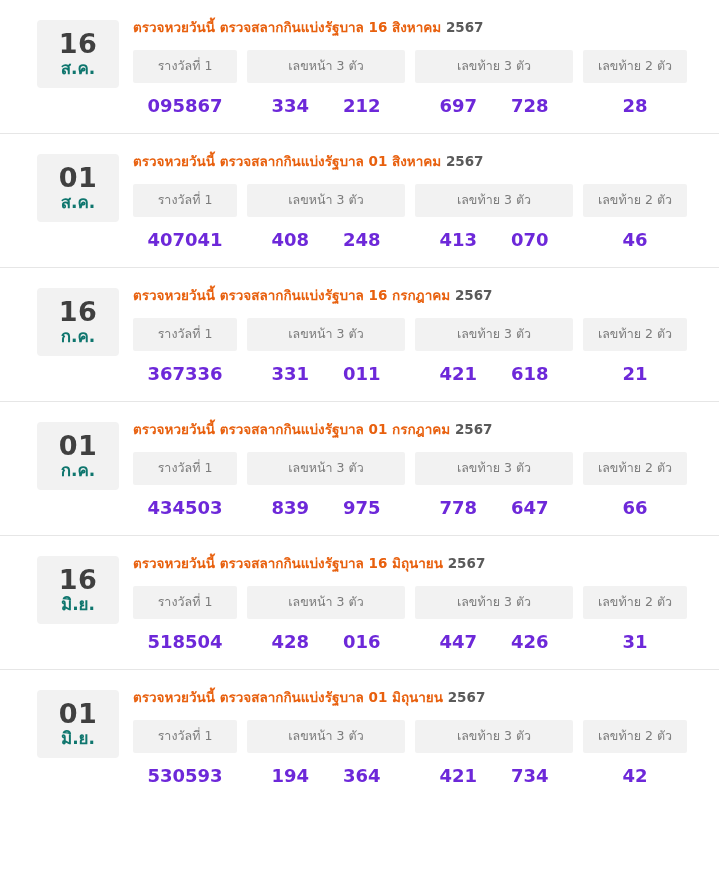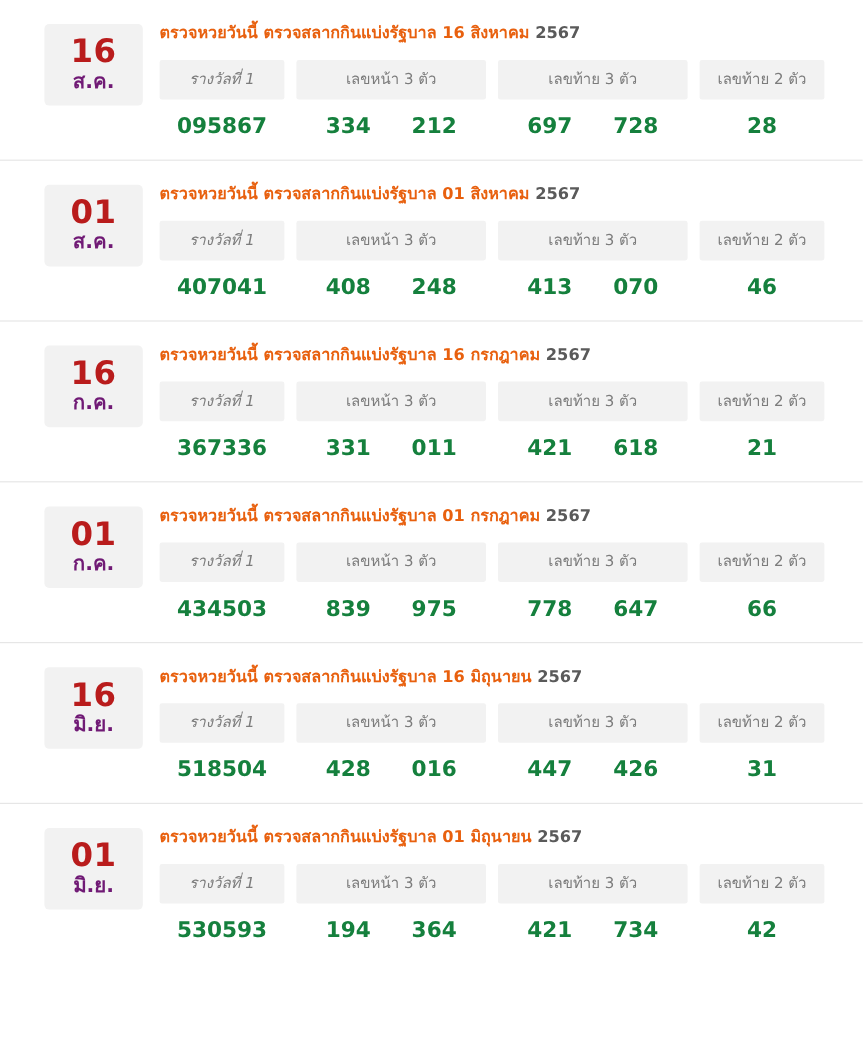--- a/index.html
+++ b/index.html
@@ -34,28 +34,28 @@
     margin: 10px 14px 0 37px;
     background: #f2f2f2;
     border-radius: 4px;
     text-align: center;
     padding: 10px 0 10px 0;
     line-height: 1.05;
   }
   .date-day {
     font-size: 27px;
     font-weight: bold;
-    color: #b91c1c;
+    color: #404040;
     letter-spacing: 0.5px;
     display: block;
   }
   .date-month {
     font-size: 17px;
     font-weight: bold;
-    color: #701a75;
+    color: #0f766e;
     display: block;
     margin-top: 2px;
   }
 
   .row-main {
     flex: 1;
     padding-right: 36px;
   }
   .row-title {
     font-size: 13.5px;
@@ -73,35 +73,35 @@
   }
   .head-cell {
     background: #f2f2f2;
     color: #7c7c7c;
     font-size: 12.5px;
     text-align: center;
     padding: 6px 4px 7px 4px;
     border-radius: 2px;
     white-space: nowrap;
   }
-  .hc-first  { width: 104px; font-style: italic; }
+  .hc-first  { width: 104px; }
   .hc-front  { width: 158px; }
   .hc-back3  { width: 158px; }
   .hc-back2  { width: 104px; }
 
   .value-row {
     display: flex;
     align-items: center;
     gap: 10px;
     margin-top: 12px;
   }
   .val-cell {
     font-size: 18px;
     font-weight: bold;
-    color: #15803d;
+    color: #6d28d9;
     text-align: center;
     white-space: nowrap;
   }
   .vc-first  { width: 104px; }
   .vc-front  { width: 158px; display: flex; justify-content: center; gap: 34px; }
   .vc-back3  { width: 158px; display: flex; justify-content: center; gap: 34px; }
   .vc-back2  { width: 104px; }
 </style>
 </head>
 <body>

